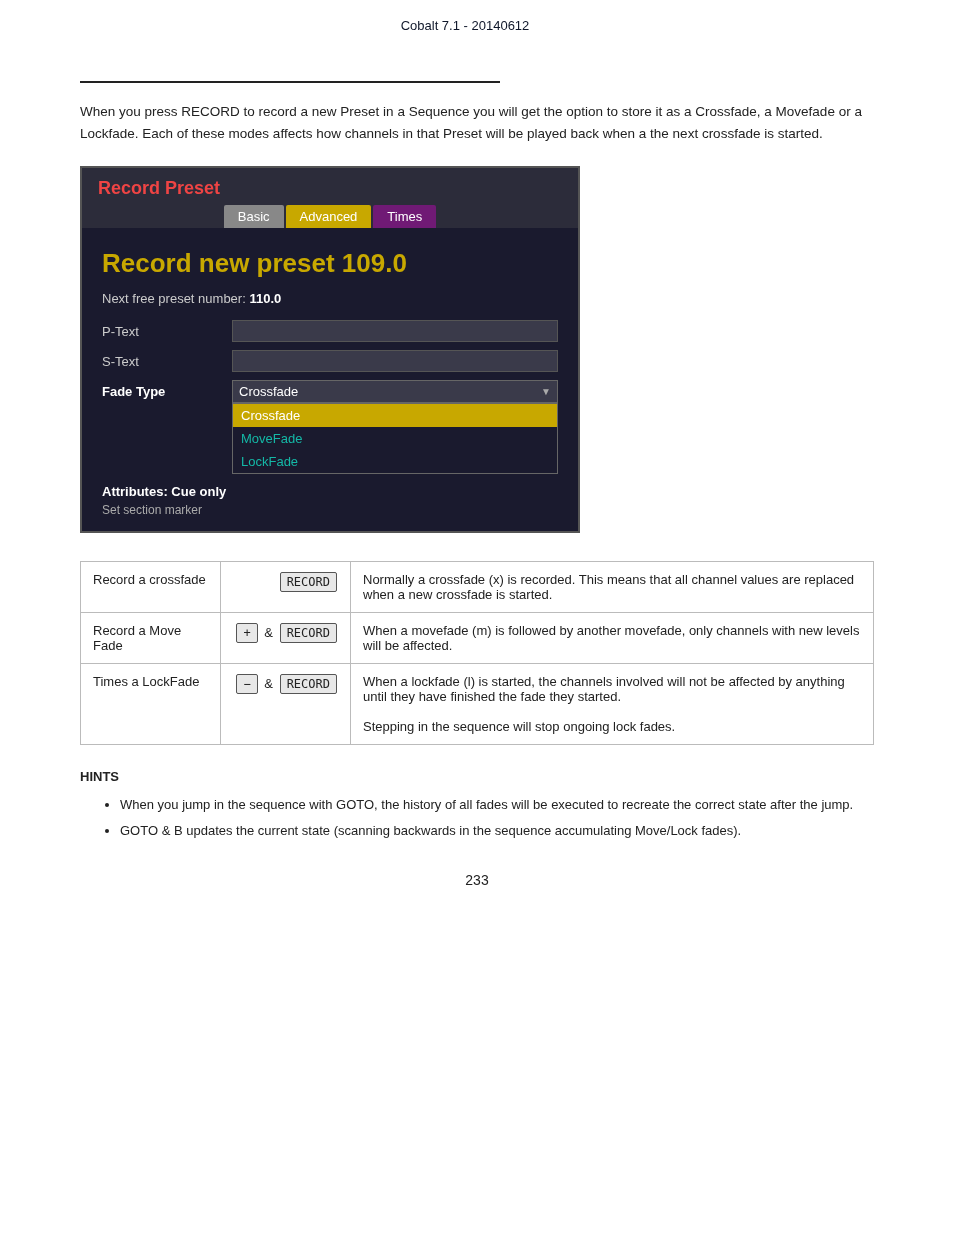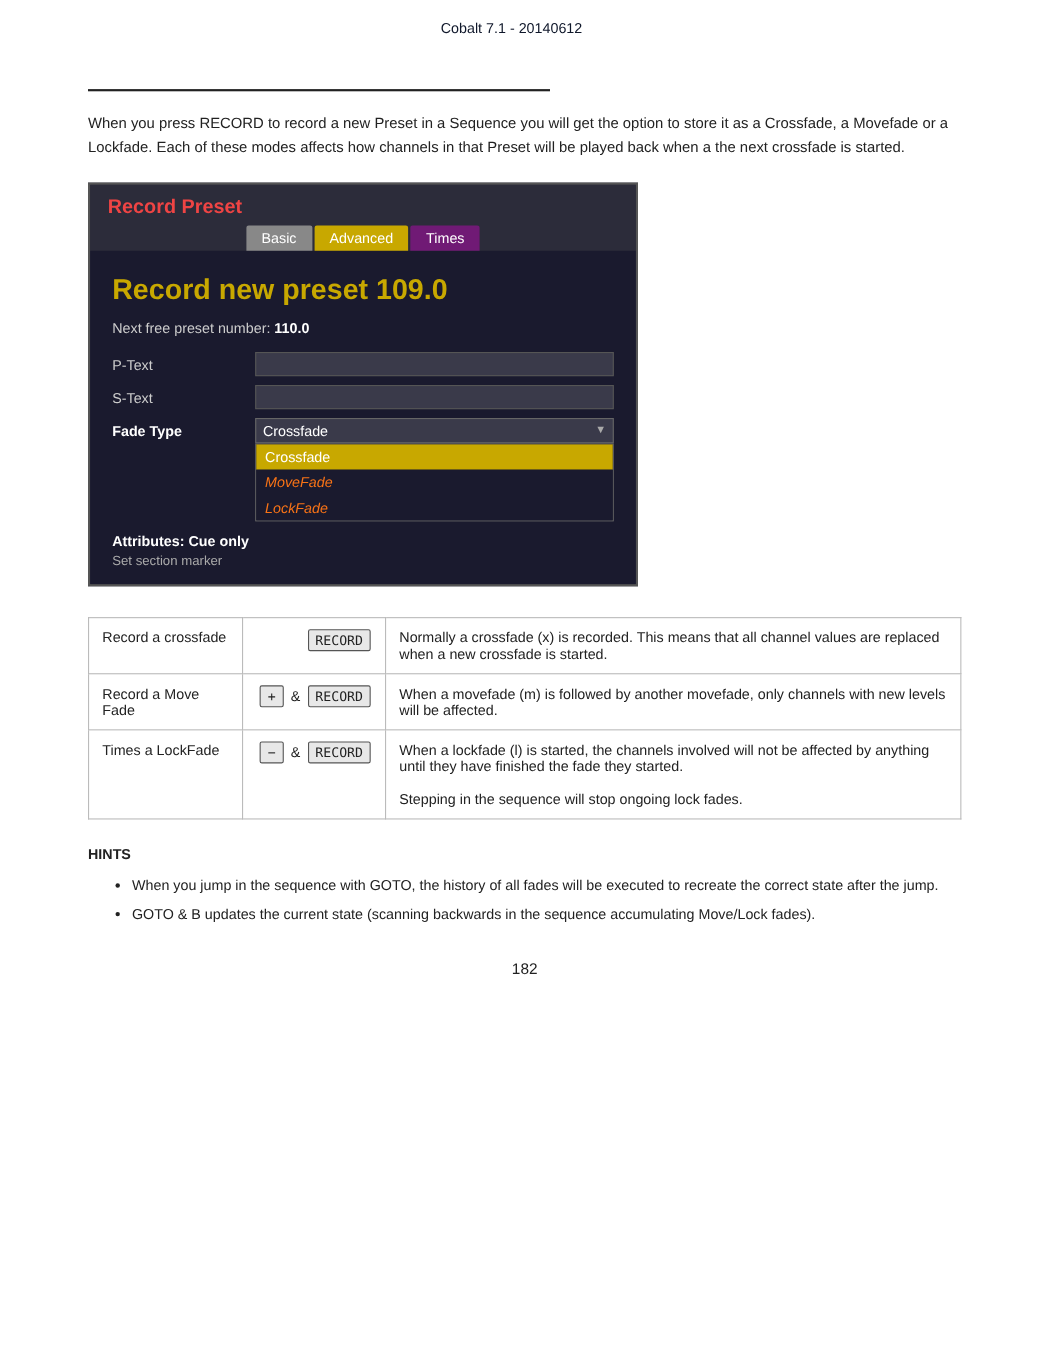--- a/index.html
+++ b/index.html
@@ -131,22 +131,21 @@
     .rp-option {
       padding: 4px 8px;
       font-size: 13px;
       background: #2c2c3a;
       color: #fff;
       cursor: pointer;
     }
     .rp-option.selected { background: #c8a800; color: #fff; }
     .rp-option.movefade, .rp-option.lockfade {
       background: #1a1a2e;
-      color: #f97316;
-      font-style: italic;
+      color: #14b8a6;
     }
     .rp-attrs {
       margin-top: 10px;
       padding-bottom: 10px;
     }
     .rp-attr-row {
       display: flex;
       align-items: center;
       margin-bottom: 4px;
     }
@@ -335,15 +334,15 @@
       </tr>
     </tbody>
   </table>
 
   <div class="hints-label">HINTS</div>
   <ul class="hints-list">
     <li>When you jump in the sequence with GOTO, the history of all fades will be executed to recreate the correct state after the jump.</li>
     <li>GOTO &amp; B updates the current state (scanning backwards in the sequence accumulating Move/Lock fades).</li>
   </ul>
 
-  <div class="page-number">182</div>
+  <div class="page-number">233</div>
 
 </div>
 
 </body></html>

